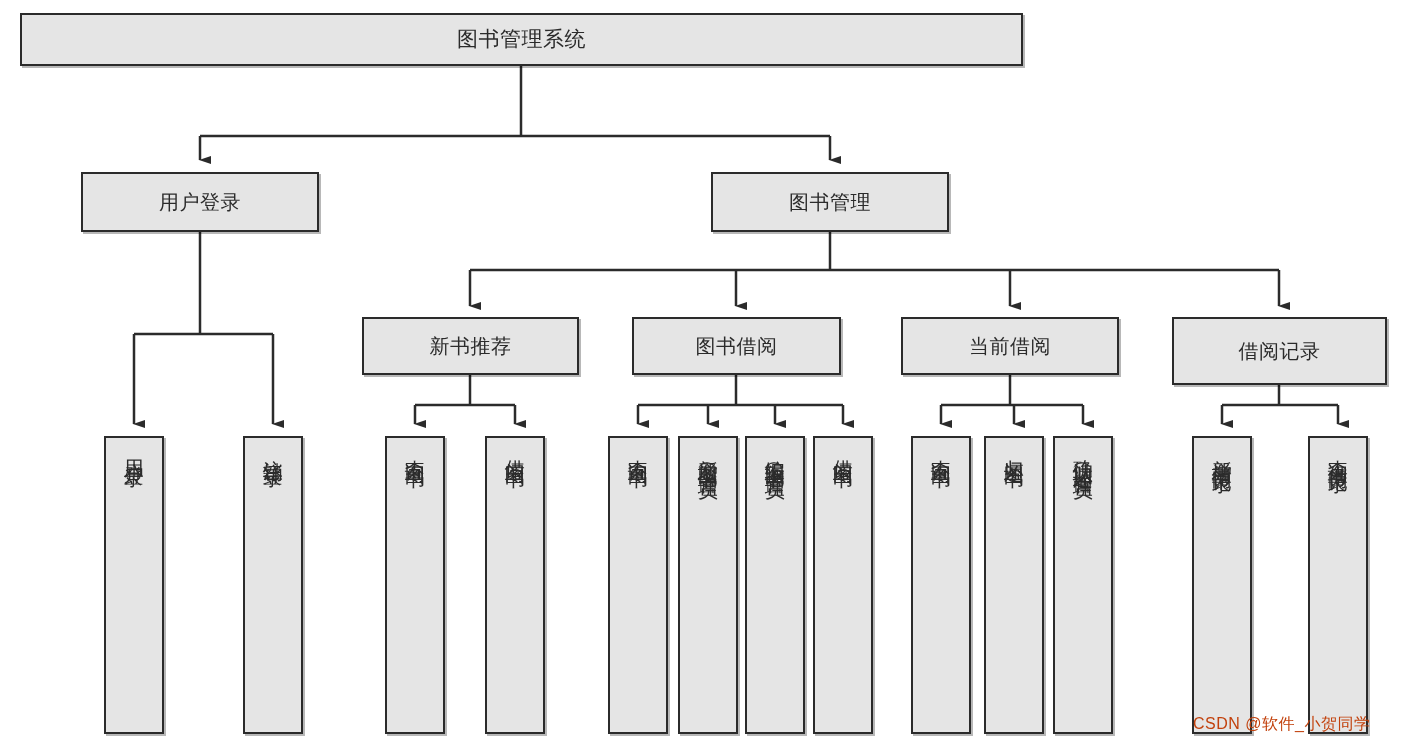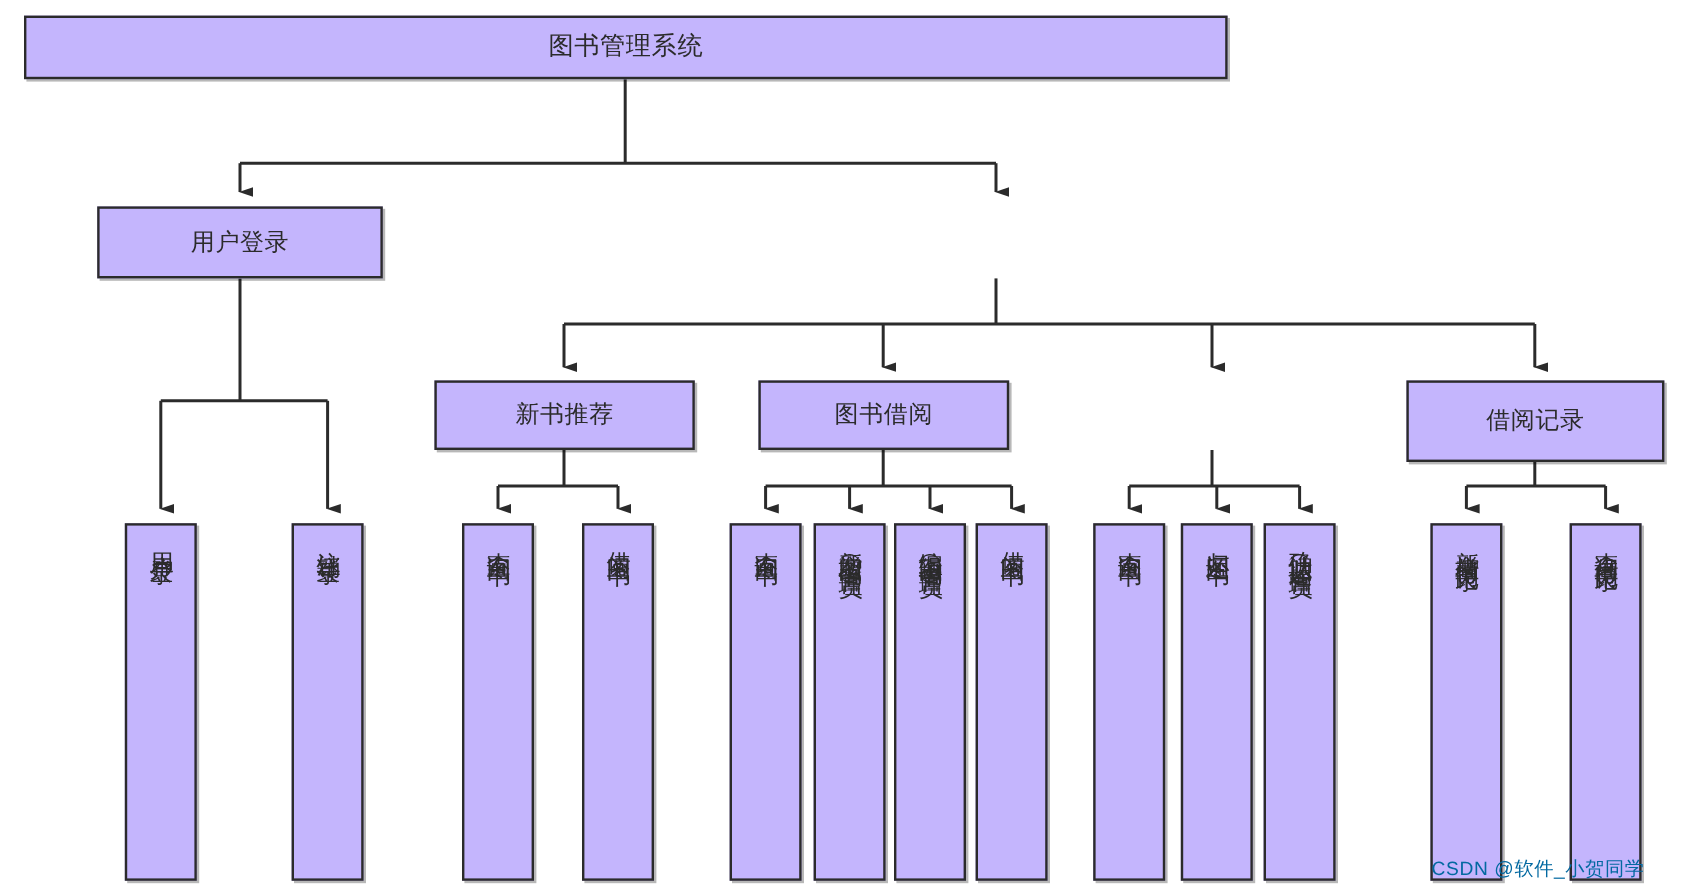--- a/index.html
+++ b/index.html
@@ -23,21 +23,21 @@
     position: absolute;
     top: 0; left: 0;
     width: 1405px;
     height: 747px;
     display: block;
   }
   
   .node {
     position: absolute;
     box-sizing: border-box;
-    background: #c4b5fd;
+    background: #e5e5e5;
     border: 2px solid #2b2b2b;
     display: flex;
     align-items: center;
     justify-content: center;
     box-shadow: 2px 2px 0 rgba(0,0,0,0.28);
   }
   .node-label {
     color: #2b2b2b;
     font-size: 20px;
     line-height: 1.15;
@@ -130,27 +130,33 @@
     </g>
   </svg>
 
   <div class="node node-root" id="node-root" style="left: 20px; top: 13px; width: 1003px; height: 53px;">
     <span class="node-label">图书管理系统</span>
   </div>
 
   <div class="node node-l1" id="node-l1-0" style="left: 81px; top: 172px; width: 238px; height: 60px;">
     <span class="node-label">用户登录</span>
   </div>
+  <div class="node node-l1" id="node-l1-1" style="left: 711px; top: 172px; width: 238px; height: 60px;">
+    <span class="node-label">图书管理</span>
+  </div>
 
   <div class="node node-l2" id="node-l2-0" style="left: 362px; top: 317px; width: 217px; height: 58px; align-items: center;">
     <span class="node-label">新书推荐</span>
   </div>
   <div class="node node-l2" id="node-l2-1" style="left: 632px; top: 317px; width: 209px; height: 58px;">
     <span class="node-label">图书借阅</span>
   </div>
+  <div class="node node-l2" id="node-l2-2" style="left: 901px; top: 317px; width: 218px; height: 58px;">
+    <span class="node-label">当前借阅</span>
+  </div>
   <div class="node node-l2" id="node-l2-3" style="left: 1172px; top: 317px; width: 215px; height: 68px;">
     <span class="node-label">借阅记录</span>
   </div>
 
   <div class="node node-leaf" id="node-leaf-0" style="left: 104px; top: 436px; width: 60px; height: 298px;">
     <span class="node-label">用户登录</span>
   </div>
   <div class="node node-leaf" id="node-leaf-1" style="left: 243px; top: 436px; width: 60px; height: 298px;">
     <span class="node-label">注销登录</span>
   </div>
@@ -181,15 +187,15 @@
   <div class="node node-leaf" id="node-leaf-10" style="left: 1053px; top: 436px; width: 60px; height: 298px;">
     <span class="node-label">确认归还（管理员）</span>
   </div>
   <div class="node node-leaf" id="node-leaf-11" style="left: 1192px; top: 436px; width: 60px; height: 298px;">
     <span class="node-label">新增借阅记录</span>
   </div>
   <div class="node node-leaf" id="node-leaf-12" style="left: 1308px; top: 436px; width: 60px; height: 298px;">
     <span class="node-label">查询借阅记录</span>
   </div>
 
-  <div class="watermark" style="left: 1193px; top: 714px; color: #0369a1;">CSDN @软件_小贺同学</div>
+  <div class="watermark" style="left: 1193px; top: 714px; color: #c2410c;">CSDN @软件_小贺同学</div>
 
 </div>
 
 </body></html>

